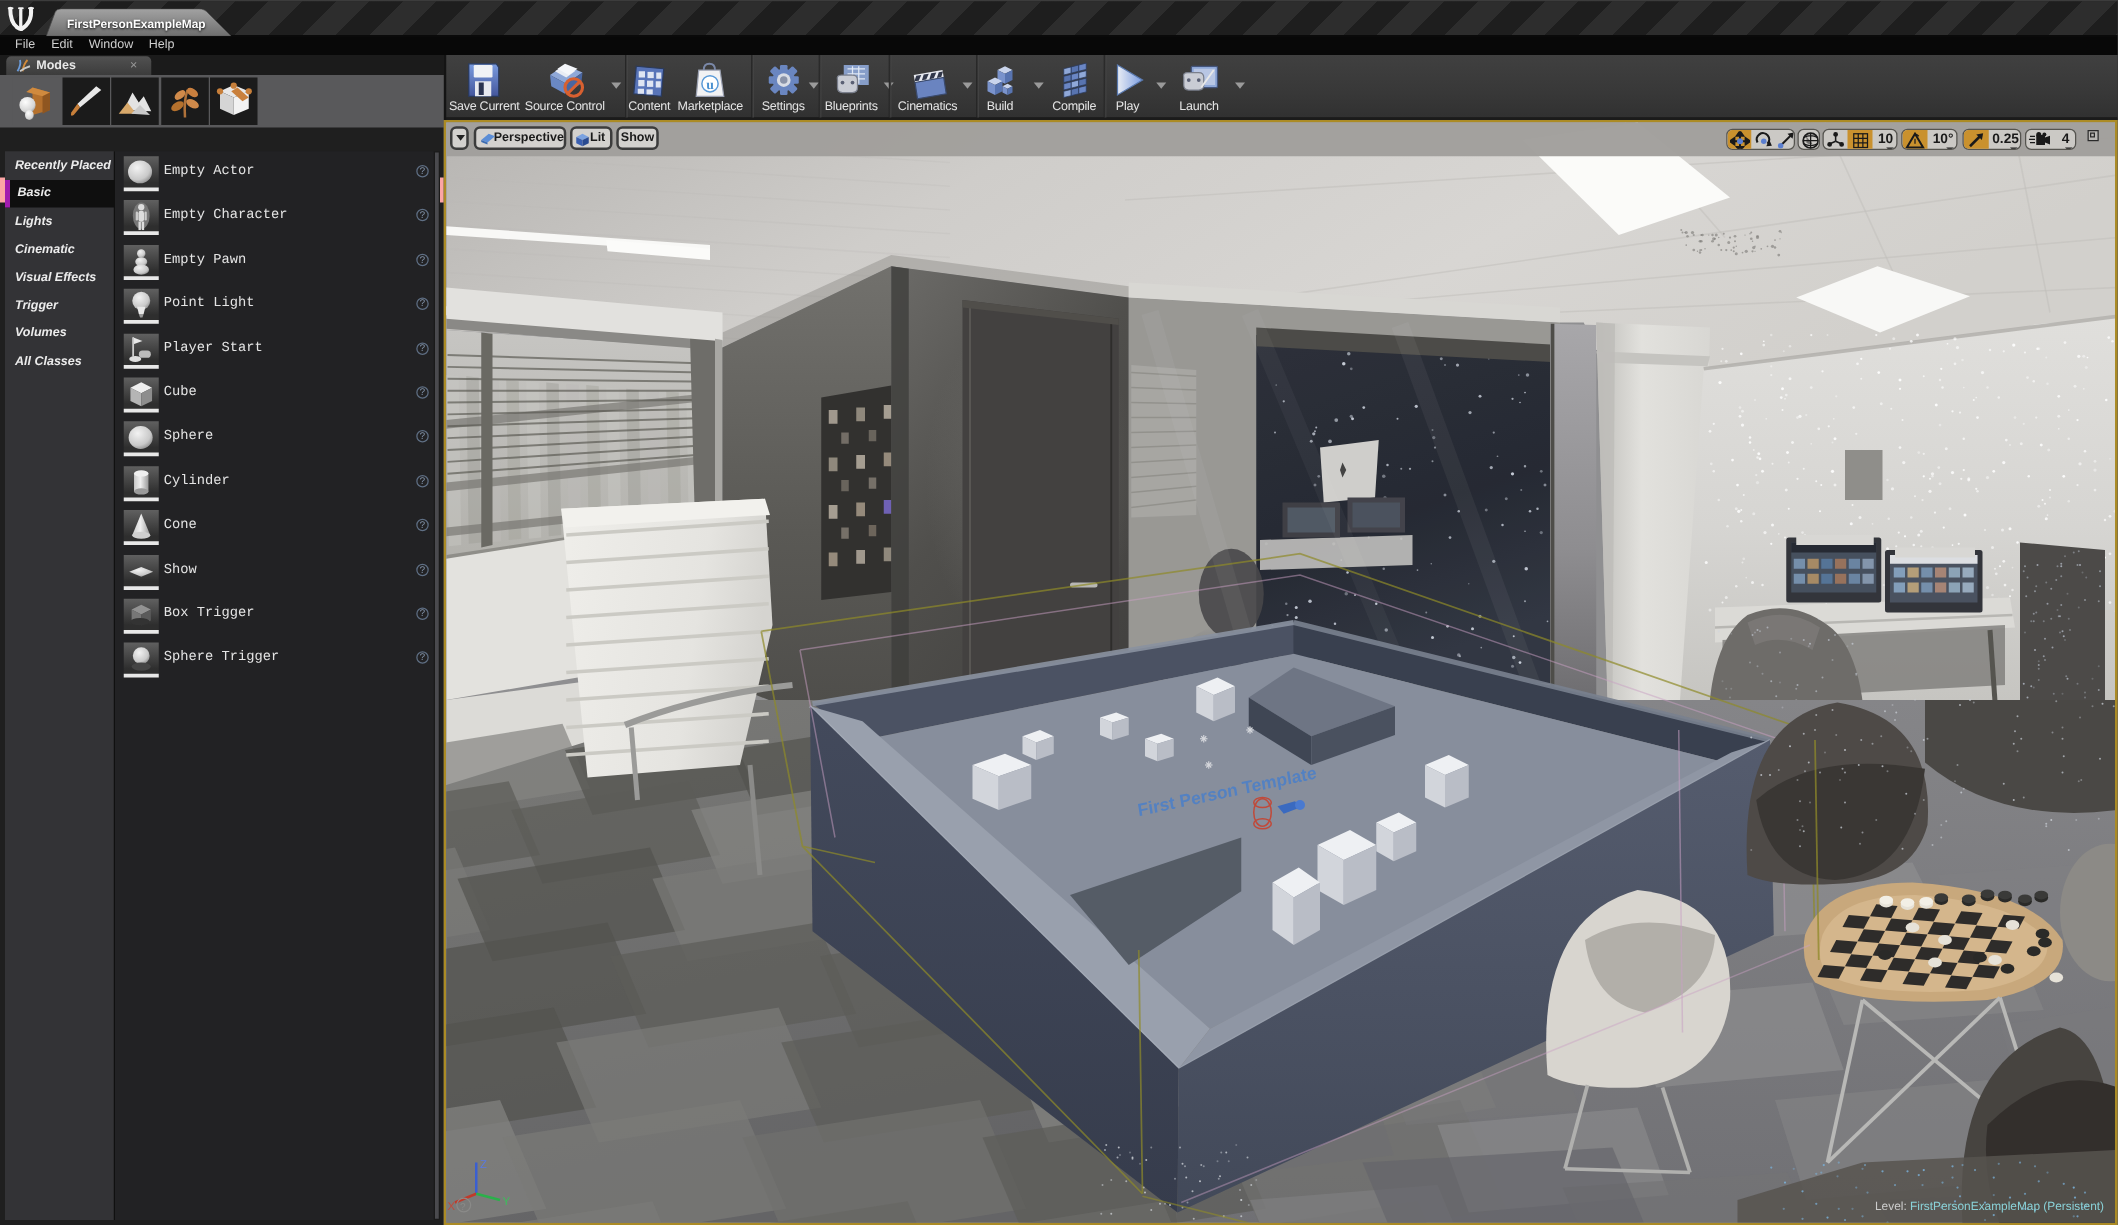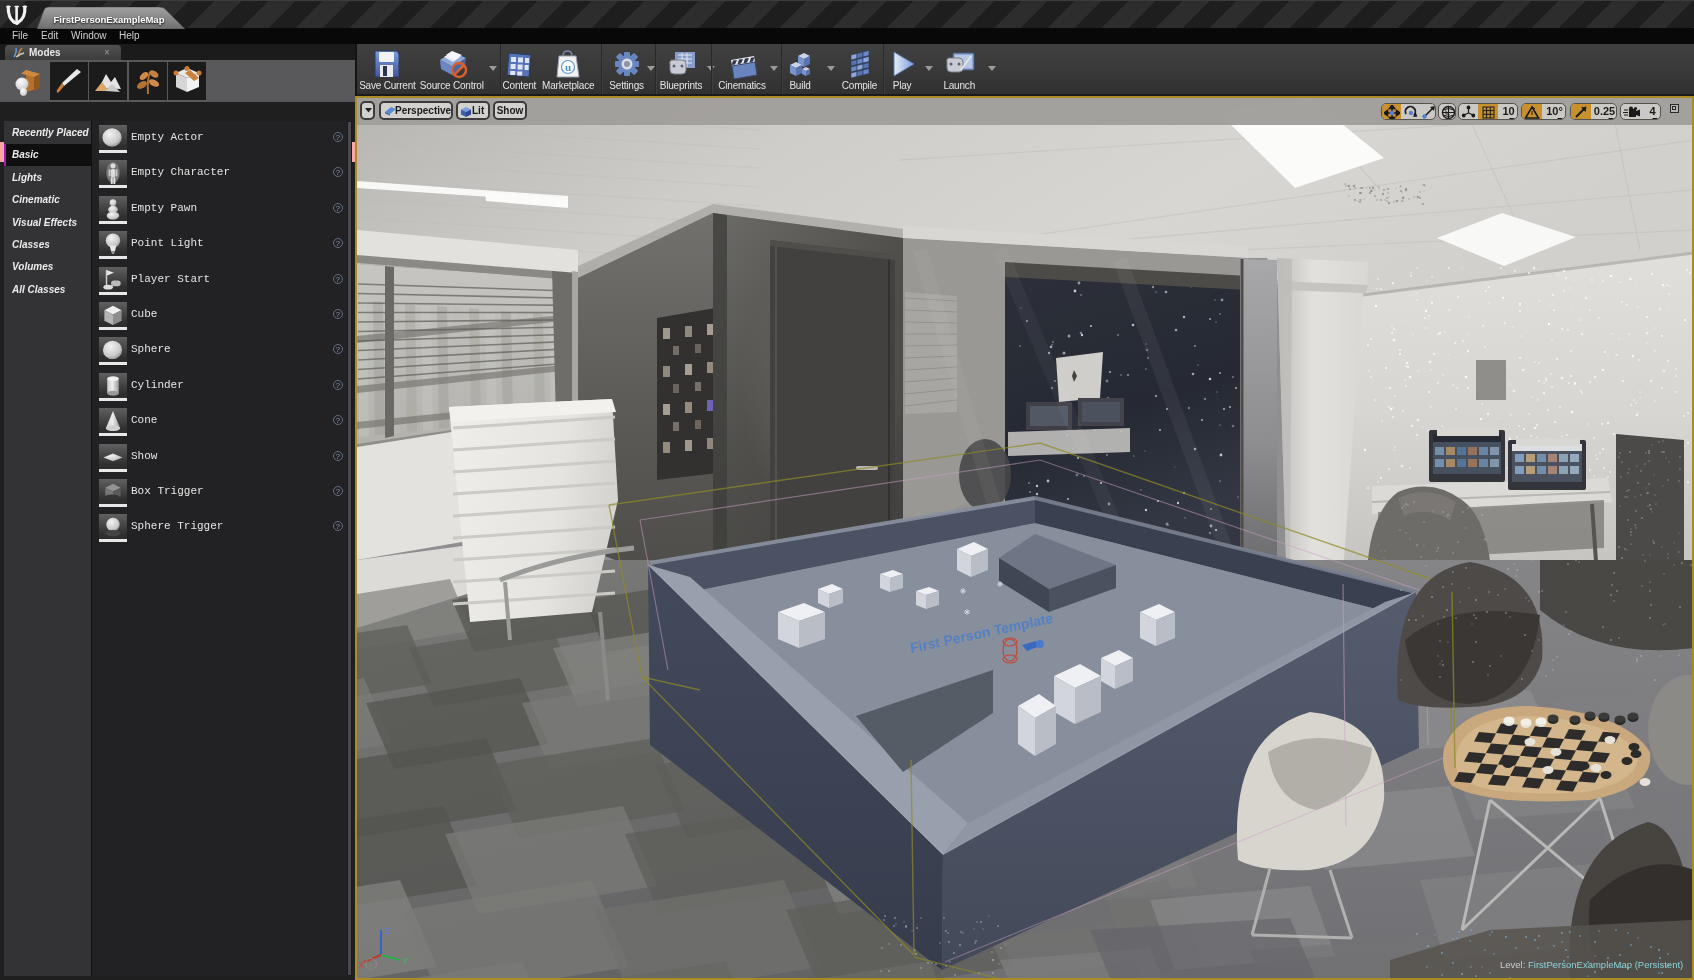--- a/index.html
+++ b/index.html
@@ -24,21 +24,21 @@
   #modetab .x{position:absolute;left:99px;top:2px;color:#999;font-weight:normal;}
   #modebtns{position:absolute;left:0;top:16px;width:355px;height:42px;background:#59595b;}
   .mbtn{position:absolute;top:2px;width:38px;height:38px;background:#1b1b1b;}
   .mbtn.sel{background:#59595b;}
   #searchrow{position:absolute;left:0;top:58px;width:355px;height:20px;background:#fca5a5;margin-top:40px;}
   #searchbox{position:absolute;left:10px;top:1px;width:332px;height:16px;background:#b5b5b5;
     border:1px solid #1d1d1d;border-radius:2px;color:#4f4f4f;font-size:11px;line-height:14px;padding-left:5px;}
   #cats{position:absolute;left:4px;top:77px;width:88px;height:855px;background:#333336;border-right:1px solid #101010;font-style:italic;}
   .cat{position:absolute;left:0;width:88px;height:22px;color:#ececec;font-size:10px;font-weight:bold;
     line-height:22px;padding-left:8px;}
-  .cat.sel{background:#0f0f0f;border-left:2px solid #a21caf;padding-left:6px;}
+  .cat.sel{background:#0f0f0f;border-left:4px solid #a21caf;padding-left:6px;}
   #items{position:absolute;left:92px;top:77px;width:260px;height:855px;background:#222224;font-family:Liberation Mono, monospace;}
   .item{position:absolute;left:0;width:260px;height:36px;}
   .itile{position:absolute;left:7px;top:4px;width:28px;height:28px;
     background:linear-gradient(#606060,#2e2e2e 75%);}
   .itile:after{content:"";position:absolute;left:0;bottom:0;width:28px;height:3px;background:#e8e8e8;}
   .ilbl{position:absolute;left:39px;top:10px;color:#e4e4e4;font-size:11px;}
   .ihelp{position:absolute;left:241px;top:11px;width:10px;height:10px;border:1px solid #5f6f84;
     border-radius:50%;color:#8495ab;font-size:8px;text-align:center;line-height:10px;}
   #scrollbar{position:absolute;left:347px;top:77px;width:5px;height:855px;background:#1a1a1a;}
   #scrollthumb{position:absolute;left:348px;top:78px;width:3px;height:853px;background:#4a4a4e;}
@@ -140,21 +140,21 @@
           <circle cx="5" cy="5" r="3.4" fill="none" stroke="#1d1d1d" stroke-width="1.6"></circle>
           <line x1="7.6" y1="7.6" x2="11" y2="11" stroke="#1d1d1d" stroke-width="2"></line>
         </svg></div>
     </div>
   <div id="cats">
       <div class="cat" style="top:1px">Recently Placed</div>
       <div class="cat sel" style="top:23.4px">Basic</div>
       <div class="cat" style="top:45.8px">Lights</div>
       <div class="cat" style="top:68.19999999999999px">Cinematic</div>
       <div class="cat" style="top:90.6px">Visual Effects</div>
-      <div class="cat" style="top:113.0px">Classes</div>
+      <div class="cat" style="top:113.0px">Trigger</div>
       <div class="cat" style="top:135.4px">Volumes</div>
       <div class="cat" style="top:157.8px">All Classes</div>
     </div>
   <div id="items">
       <div class="item" style="top:0px">
         <div class="itile"><svg width="28" height="25" viewBox="0 0 28 26">
             <ellipse cx="13" cy="13" rx="10" ry="9.5" fill="url(#gs)"></ellipse>
           </svg></div>
         <div class="ilbl">Empty Actor</div>
         <div class="ihelp">?</div>

